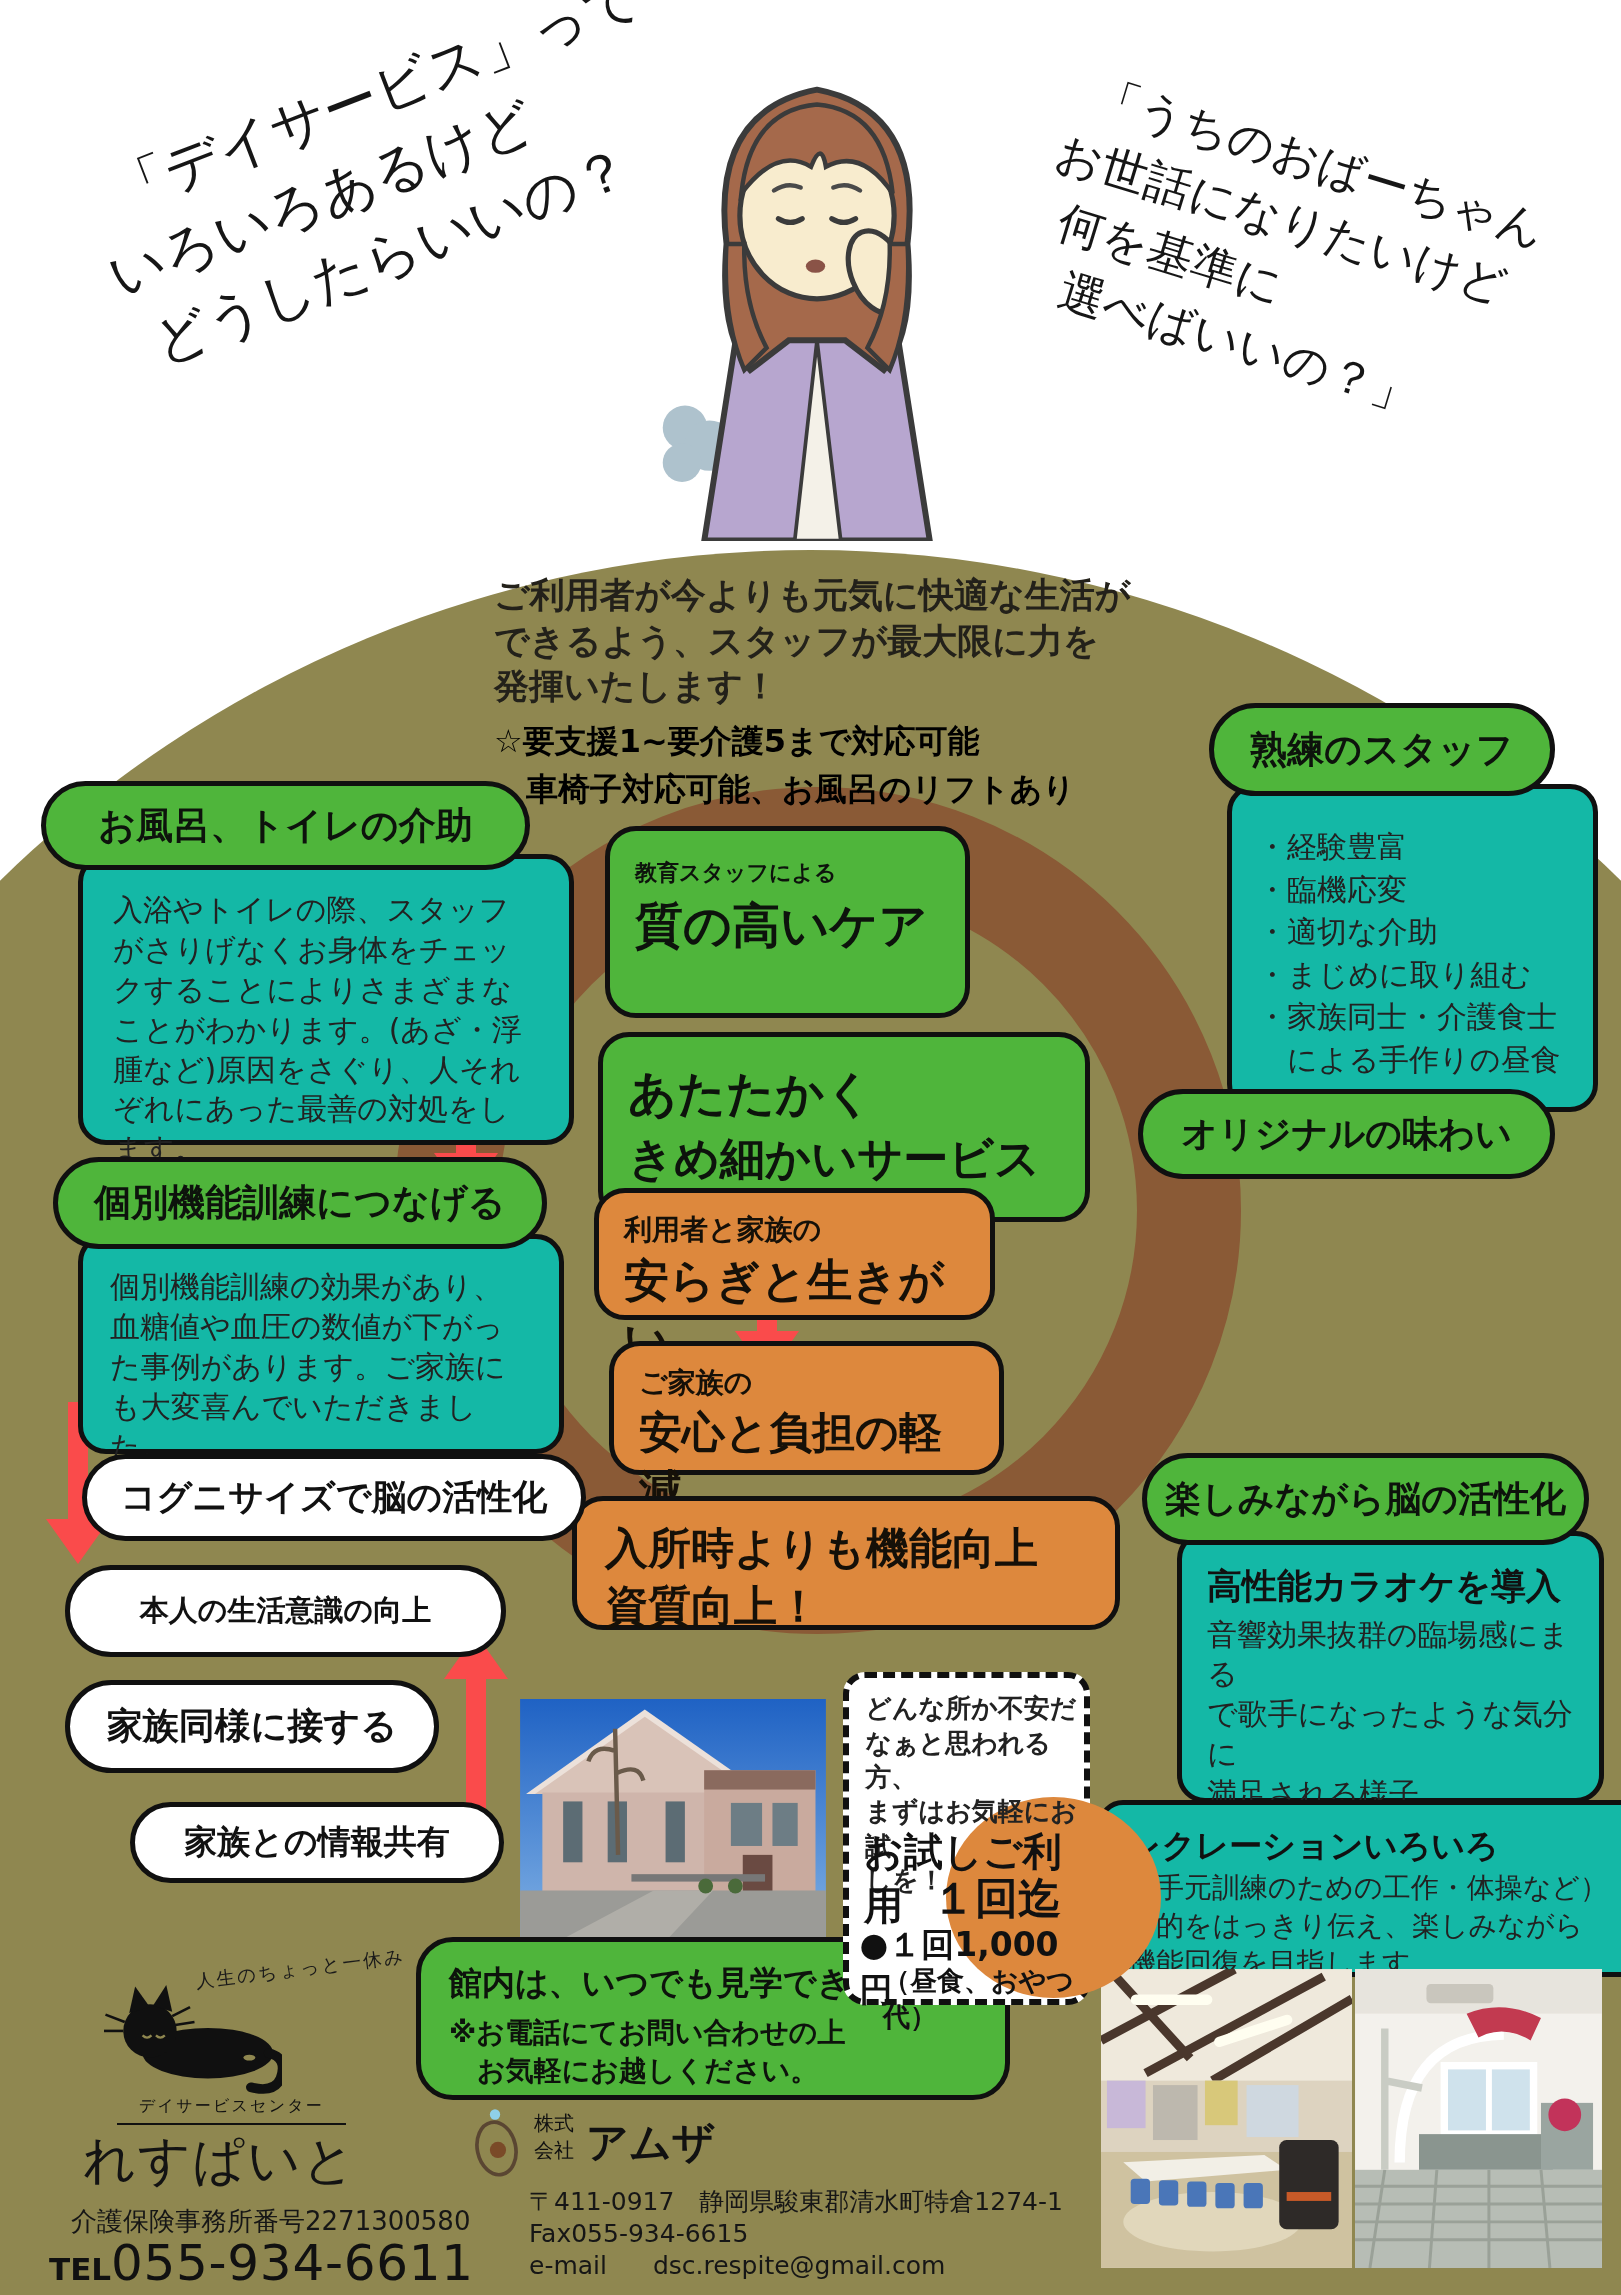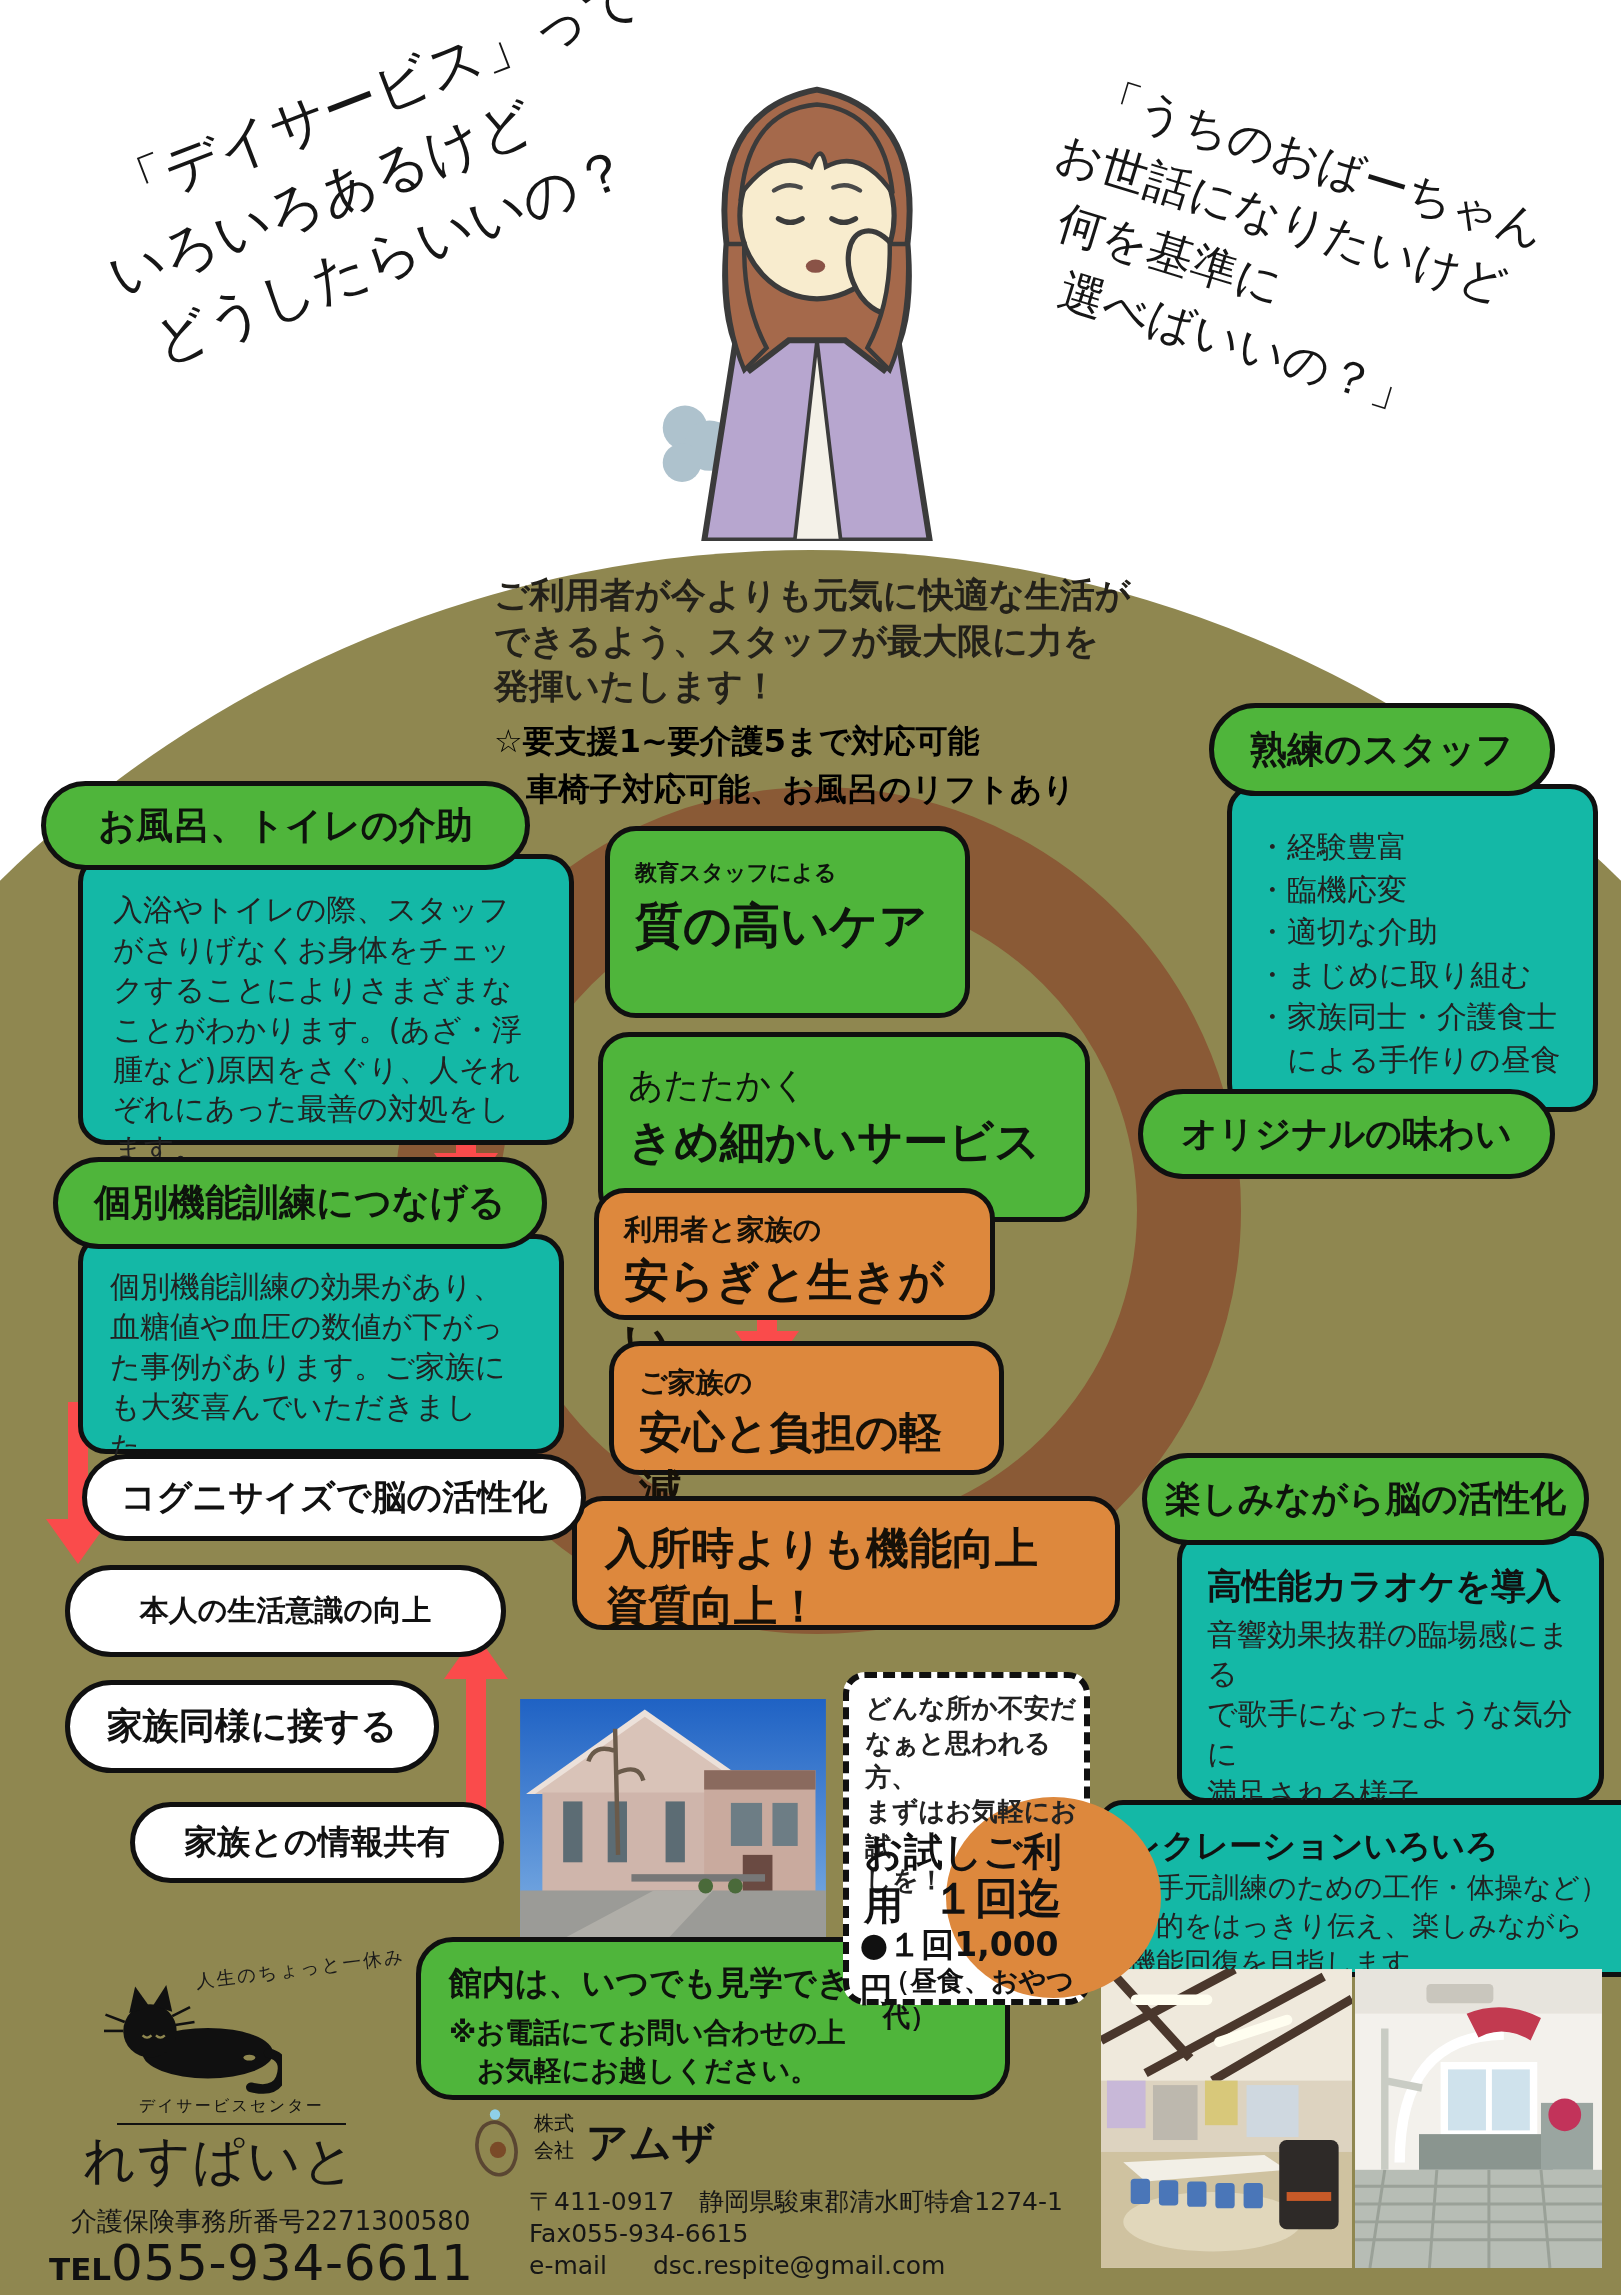--- a/index.html
+++ b/index.html
@@ -142,21 +142,21 @@
     <div class="head-up"></div>
       <div class="shaft"></div>
   </div>
 
   <div class="gbox" style="left:605px;top:826px;width:365px;height:192px;padding:27px 25px;">
     <div style="font-size:22px;font-weight:700;">教育スタッフによる</div>
     <div style="font-size:48px;font-weight:700;margin-top:6px;">質の高いケア</div>
   </div>
 
   <div class="gbox" style="left:598px;top:1032px;width:492px;height:190px;padding:25px 25px;">
-    <div style="font-size:35px;font-weight:400;">あたたかく</div>
+    <div style="font-size:48px;font-weight:700;">あたたかく</div>
     <div style="font-size:45px;font-weight:700;margin-top:3px;">きめ細かいサービス</div>
   </div>
 
   <div class="arrow" style="left:891px;top:1129px;height:117px;">
     <div class="shaft"></div>
       <div class="head-down"></div>
   </div>
 
   <div class="obox" style="left:594px;top:1188px;width:401px;height:132px;padding:18px 25px;">
     <div style="font-size:28px;font-weight:700;">利用者と家族の</div>

